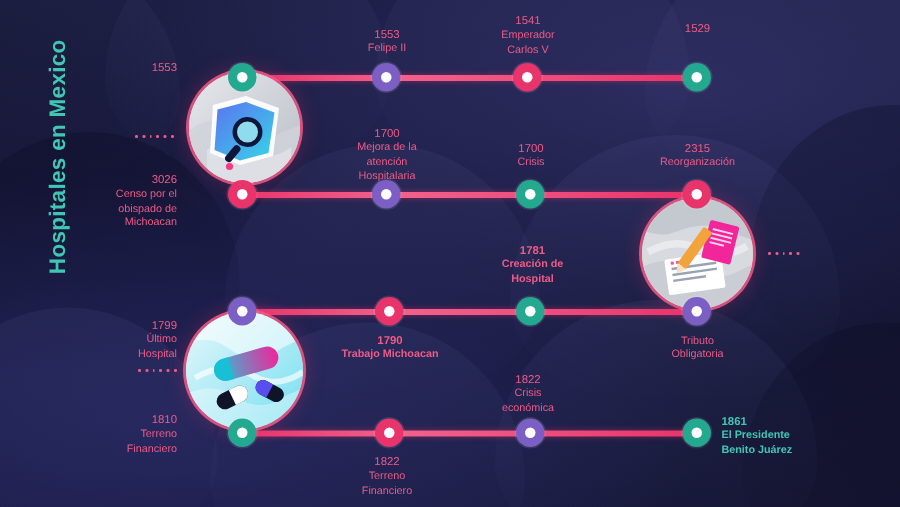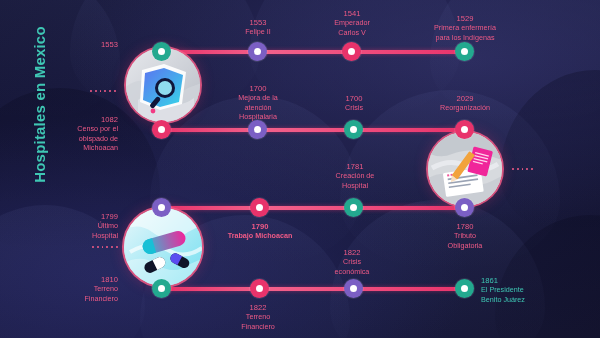--- a/index.html
+++ b/index.html
@@ -37,22 +37,22 @@
   .node{position:absolute;width:19px;height:19px;border-radius:50%;
     display:flex;align-items:center;justify-content:center;z-index:6;}
   .node::after{content:"";width:7px;height:7px;border-radius:50%;background:#fff;}
   .n-teal{background:#23a98f;box-shadow:0 0 0 1px rgba(255,255,255,.10);}
   .n-pink{background:#e8336b;box-shadow:0 0 0 1px rgba(255,255,255,.10);}
   .n-purple{background:#7b5fc4;box-shadow:0 0 0 1px rgba(255,255,255,.10);}
 
   
   .lab{position:absolute;font-size:7.2px;line-height:9.4px;color:#ef5a86;z-index:7;}
   .lab .yr{display:block;font-size:7.6px;color:#ef5a86;}
-  .lab.tealtxt,.lab.tealtxt .yr{color:#3fc7b4;font-weight:normal;}
-  .lab.bold,.lab.bold .yr{font-weight:normal;}
+  .lab.tealtxt,.lab.tealtxt .yr{color:#3fc7b4;font-weight:bold;}
+  .lab.bold,.lab.bold .yr{font-weight:bold;}
   .ta-r{text-align:right;}
   .ta-c{text-align:center;}
   .ta-l{text-align:left;}
 
   
   .dots{position:absolute;display:flex;gap:3px;z-index:7;}
   .dots i{width:1.8px;height:1.8px;border-radius:50%;background:#ef5a86;display:block;}
 
   
   .photo{position:absolute;border-radius:50%;z-index:5;
@@ -230,60 +230,58 @@
     <span class="txt">Felipe II</span>
   </div>
 
   <div class="lab ta-c" style="left:310px; top:9px; width:84px;">
     <span class="yr">1541</span>
     <span class="txt">Emperador<br>Carlos V</span>
   </div>
 
   <div class="lab ta-c" style="left:406px; top:14px; width:118px;">
     <span class="yr">1529</span>
-    <span class="txt">Primera enfermería<br>para los Indígenas</span>
   </div>
 
   <div class="lab ta-r" style="left:34px; top:115px; width:84px;">
-    <span class="yr">1082</span>
+    <span class="yr">3026</span>
     <span class="txt">Censo por el<br>obispado de<br>Michoacan</span>
   </div>
 
   <div class="lab ta-c" style="left:216px; top:84px; width:84px;">
     <span class="yr">1700</span>
     <span class="txt">Mejora de la<br>atención<br>Hospitalaria</span>
   </div>
 
   <div class="lab ta-c" style="left:312px; top:94px; width:84px;">
     <span class="yr">1700</span>
     <span class="txt">Crisis</span>
   </div>
 
   <div class="lab ta-c" style="left:414px; top:94px; width:102px;">
-    <span class="yr">2029</span>
+    <span class="yr">2315</span>
     <span class="txt">Reorganización</span>
   </div>
 
   <div class="lab ta-r" style="left:44px; top:212px; width:74px;">
     <span class="yr">1799</span>
     <span class="txt">Último<br>Hospital</span>
   </div>
 
   <div class="lab ta-c" style="left:212px; top:222px; width:96px;font-weight:bold;">
     <span class="yr">1790</span>
     <span class="txt">Trabajo Michoacan</span>
   </div>
 
   <div class="lab ta-c bold" style="left:310px; top:162px; width:90px;">
     <span class="yr">1781</span>
     <span class="txt">Creación de<br>Hospital</span>
   </div>
 
   <div class="lab ta-c" style="left:420px; top:222px; width:90px;">
-    <span class="yr">1780</span>
     <span class="txt">Tributo<br>Obligatoria</span>
   </div>
 
   <div class="lab ta-r" style="left:40px; top:275px; width:78px;">
     <span class="yr">1810</span>
     <span class="txt">Terreno<br>Financiero</span>
   </div>
 
   <div class="lab ta-c" style="left:216px; top:303px; width:84px;">
     <span class="yr">1822</span>

